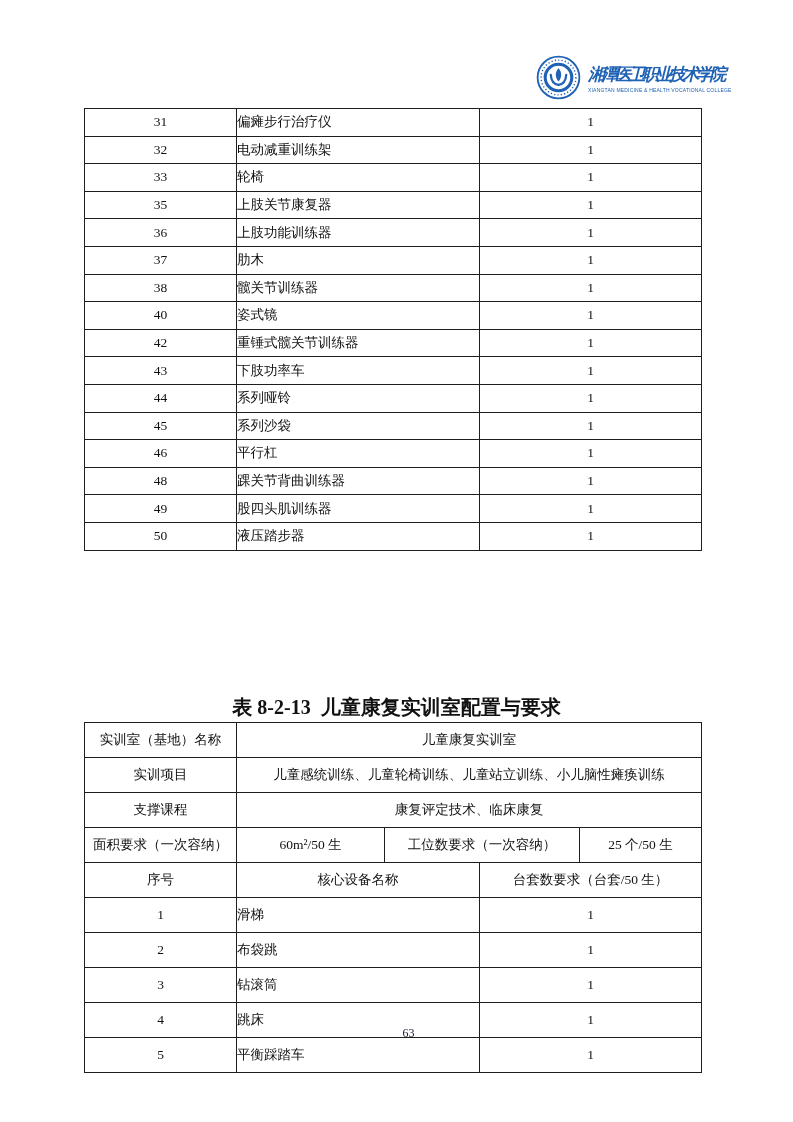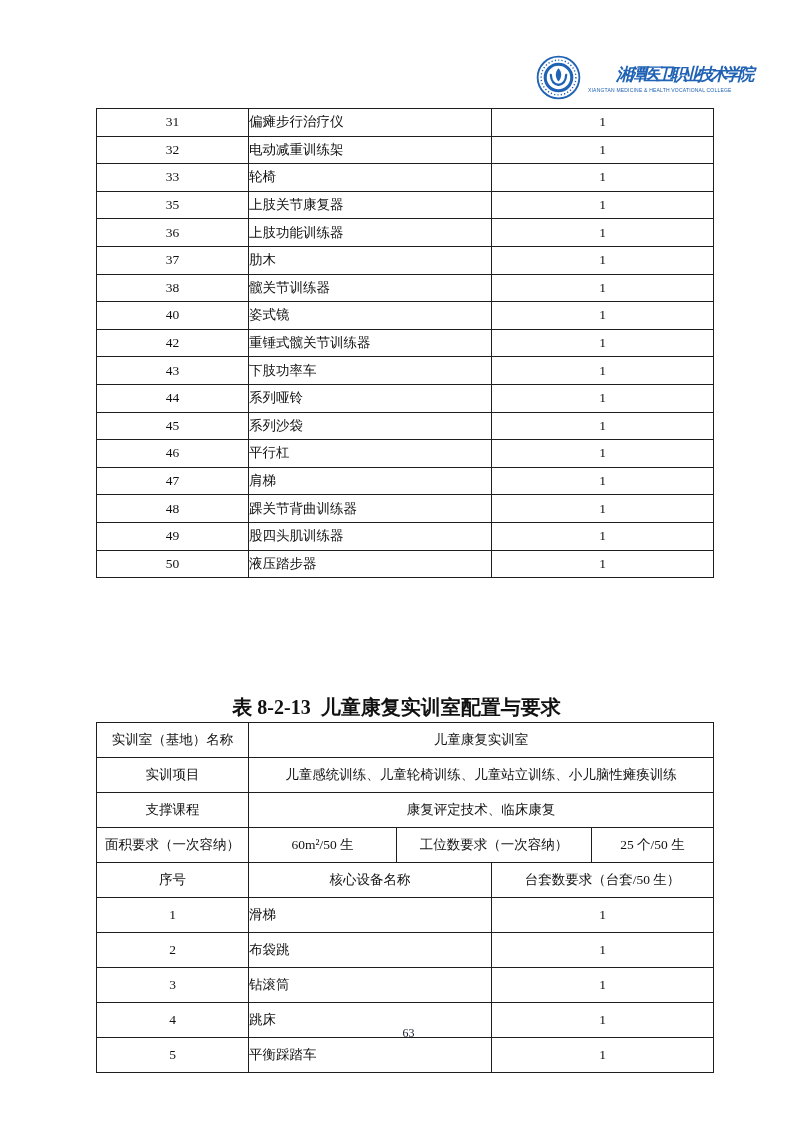--- a/index.html
+++ b/index.html
@@ -19,31 +19,30 @@
   .logo {
     position: absolute; left: 536px; top: 55px;
     display: flex; align-items: center;
   }
   .emblem { width: 45px; height: 45px; flex: 0 0 auto; }
   .logo-text { margin-left: 7px; color: #2062b4; }
   .logo-cn {
     font-size: 17px; font-weight: bold; font-style: italic;
     letter-spacing: -3.5px; white-space: nowrap;
     color: #2062b4;
-    margin-left: 28px;
   }
   .logo-en {
     font-size: 5px; letter-spacing: 0.2px; white-space: nowrap;
     margin-top: 1px; color: #2062b4;
     font-family: "Liberation Sans", "DejaVu Sans", sans-serif;
   }
 
   
   table.tbl {
-    position: absolute; left: 96px;
+    position: absolute; left: 84px;
     width: 617px;
     border-collapse: collapse; table-layout: fixed;
     font-size: 13.5px; color: #111;
   }
   table.tbl td {
     border: 1.5px solid #1e1e1e;
     padding: 0; vertical-align: middle;
     overflow: hidden; white-space: nowrap;
   }
   .tbl-equipment { top: 108px; }
@@ -151,25 +150,20 @@
           <td class="num">45</td>
           <td class="name">系列沙袋</td>
           <td class="qty">1</td>
         </tr>
         <tr>
           <td class="num">46</td>
           <td class="name">平行杠</td>
           <td class="qty">1</td>
         </tr>
         <tr>
-          <td class="num">47</td>
-          <td class="name">肩梯</td>
-          <td class="qty">1</td>
-        </tr>
-        <tr>
           <td class="num">48</td>
           <td class="name">踝关节背曲训练器</td>
           <td class="qty">1</td>
         </tr>
         <tr>
           <td class="num">49</td>
           <td class="name">股四头肌训练器</td>
           <td class="qty">1</td>
         </tr>
         <tr>

